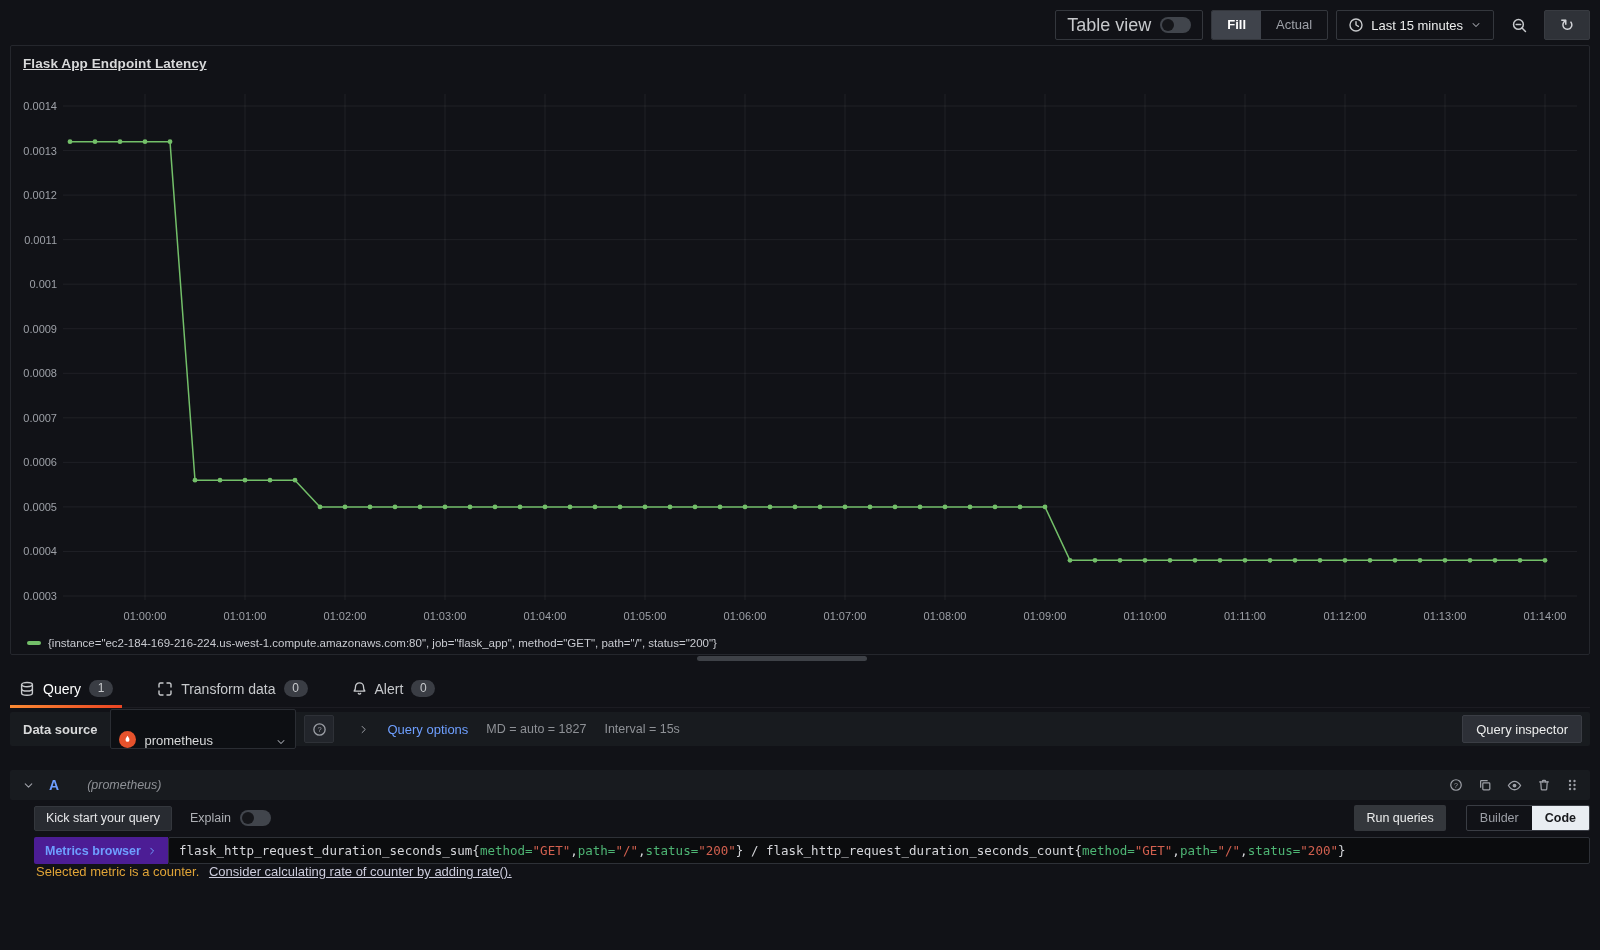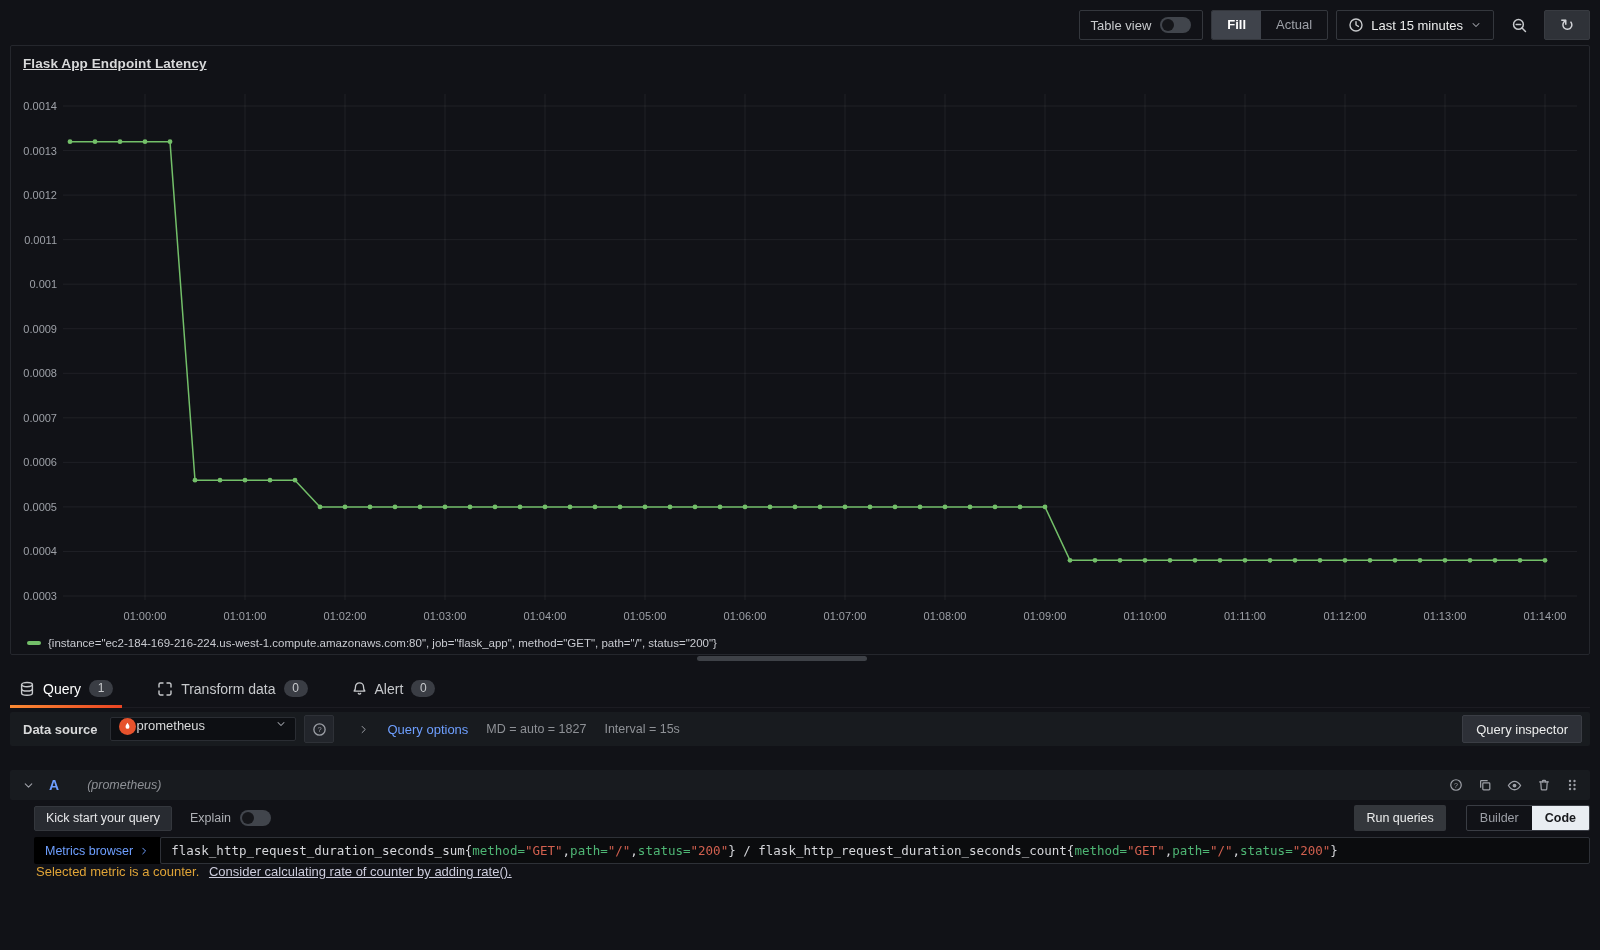--- a/index.html
+++ b/index.html
@@ -1,21 +1,21 @@
 <!DOCTYPE html>
 <html><head>
 <meta charset="utf-8">
 <style>
   * { margin:0; padding:0; box-sizing:border-box; }
   html,body { width:1600px; height:950px; background:#111217; font-family:"Liberation Sans",sans-serif; overflow:hidden; }
   #app { position:relative; width:1600px; height:950px; background:#111217; color:#d8d9da; }
 
   
   .toolbar { position:absolute; top:10px; right:10px; display:flex; gap:8px; align-items:center; height:30px; }
-  .tv-box { display:flex; align-items:center; gap:9px; padding:0 11px; height:30px; border:1px solid #34373d; border-radius:2px; font-size:13px; color:#c7c9cc; cursor:pointer; }
+  .tv-box { display:flex; align-items:center; gap:9px; padding:0 11px; height:30px; border:1px solid #34373d; border-radius:2px; font-size:18px; color:#c7c9cc; cursor:pointer; }
   .seg { display:flex; height:30px; border:1px solid #34373d; border-radius:2px; overflow:hidden; }
   .seg-item { padding:0 15px; line-height:28px; font-size:13px; color:#9da0a7; cursor:pointer; }
   .seg-item.active { background:#3f434b; color:#fff; font-weight:700; }
   .time-btn { display:flex; align-items:center; gap:7px; padding:0 11px; height:30px; border:1px solid #34373d; border-radius:2px; color:#eceded; font-size:13px; font-weight:400; cursor:pointer; }
   .icon-only-btn { width:34px; height:30px; display:grid; place-items:center; cursor:pointer; }
   .refresh-btn { width:46px; height:30px; display:grid; place-items:center; background:#2f3238; border:1px solid #383b41; border-radius:2px; color:#d3d4d8; font-family:"DejaVu Sans",sans-serif; font-size:17px; cursor:pointer; }
 
   .toggle { width:31px; height:16px; border-radius:8px; background:#41454c; position:relative; flex:none; cursor:pointer; }
   .toggle .knob { position:absolute; left:2px; top:2px; width:12px; height:12px; border-radius:50%; background:#15161a; }
 
@@ -36,21 +36,21 @@
   
   .tabs { position:absolute; top:670px; left:10px; right:10px; display:flex; gap:26px; height:38px; border-bottom:1px solid rgba(204,204,220,0.06); }
   .tab { display:flex; align-items:center; gap:8px; padding:0 9px; position:relative; font-size:14px; color:#c7c9cc; cursor:pointer; }
   .tab.active { color:#fff; font-weight:500; }
   .tab.active::after { content:''; position:absolute; left:0; right:0; bottom:-1px; height:3px; background:linear-gradient(90deg,#fb8a33,#ea4423); }
   .badge { min-width:24px; height:17px; padding:0 8px; border-radius:9px; background:#3a3d44; color:#c7c9cc; font-size:12px; line-height:17px; text-align:center; }
 
   
   .ds-row { position:absolute; top:712px; left:10px; width:1580px; height:34px; background:#181b1f; border-radius:2px; display:flex; align-items:center; }
   .ds-label { font-size:13px; font-weight:700; color:#d8d9da; padding:0 13px; }
-  .ds-select { width:186px; height:24px; background:#0d0f13; border:1px solid #2a2d33; border-radius:2px; display:flex; align-items:flex-start; padding:0 8px; cursor:pointer; }
+  .ds-select { width:186px; height:40px; background:#0d0f13; border:1px solid #2a2d33; border-radius:2px; display:flex; align-items:flex-end; gap:8px; padding:0 8px; cursor:pointer; }
   .ds-select .name { font-size:13px; color:#d8d9da; }
   .prom-badge { width:17px; height:17px; border-radius:50%; background:#e6522c; display:grid; place-items:center; flex:none; }
   .ds-help { width:30px; height:28px; margin-left:8px; background:#22252b; border:1px solid #2e3137; border-radius:2px; display:grid; place-items:center; cursor:pointer; }
   .qo-group { display:flex; align-items:center; gap:18px; margin-left:24px; cursor:pointer; }
   .qo-link { font-size:13px; font-weight:500; color:#6e9fff; }
   .qo-meta { font-size:12.5px; color:#8e9196; }
   .qi-btn { margin-left:auto; margin-right:8px; height:28px; padding:0 13px; background:#2d3037; border:1px solid #3a3d44; border-radius:2px; color:#eceded; font-size:13px; font-weight:500; display:flex; align-items:center; cursor:pointer; }
 
   
   .q-head { position:absolute; top:770px; left:10px; width:1580px; height:30px; background:#181b1f; border-radius:2px; display:flex; align-items:center; padding:0 12px; }
@@ -63,21 +63,21 @@
   .ed-row1 { position:absolute; top:805px; left:34px; right:10px; height:26px; display:flex; align-items:center; gap:18px; }
   .kick-btn { height:25px; padding:0 11px; background:#282b31; border:1px solid #34373d; border-radius:2px; color:#e6e7e9; font-size:12.5px; font-weight:500; display:flex; align-items:center; cursor:pointer; }
   .explain { display:flex; align-items:center; gap:9px; font-size:12.5px; color:#aeb0b5; }
   .right-group { margin-left:auto; display:flex; align-items:center; gap:20px; }
   .run-btn { height:26px; padding:0 12px; background:#34373c; border-radius:2px; color:#eceded; font-size:12.5px; font-weight:500; display:flex; align-items:center; cursor:pointer; }
   .bc-seg { display:flex; height:26px; border:1px solid #3a3d44; border-radius:2px; overflow:hidden; }
   .bc-item { padding:0 13px; line-height:24px; font-size:12.5px; color:#9da0a7; cursor:pointer; }
   .bc-item.active { background:#e9edf2; color:#17181c; font-weight:700; }
 
   .ed-row2 { position:absolute; top:837px; left:34px; right:10px; height:27px; display:flex; align-items:stretch; }
-  .mb-label { display:flex; align-items:center; gap:6px; padding:0 11px; background:#000000; border-radius:2px 0 0 2px; font-size:12.5px; color:#6e9fff; font-weight:400; cursor:pointer; white-space:nowrap; }
+  .mb-label { display:flex; align-items:center; gap:6px; padding:0 11px; background:#4c1d95; border-radius:2px 0 0 2px; font-size:12.5px; color:#6e9fff; font-weight:700; cursor:pointer; white-space:nowrap; }
   .code-input { flex:1; background:#0b0c0e; border:1px solid #2e3137; border-radius:2px; display:flex; align-items:center; padding:0 10px; font-family:"DejaVu Sans Mono",monospace; font-size:12.5px; white-space:pre; overflow:hidden; cursor:text; }
   .tk-plain { color:#d5d6da; } .tk-label { color:#4eb574; } .tk-string { color:#d2604f; }
 
   .ed-row3 { position:absolute; top:864px; left:36px; font-size:13px; }
   .warn-text { color:#e0a437; font-weight:500; }
   .warn-link { color:#ccccdc; text-decoration:underline; margin-left:6px; cursor:pointer; }
 
   .ed-row4 { position:absolute; top:892px; left:34px; right:10px; height:25px; background:#16181d; border-radius:2px; display:flex; align-items:center; gap:20px; padding:0 11px; font-size:12px; color:#8e9196; }
   .opt-title { color:#d8d9da; font-weight:700; }
 </style>

